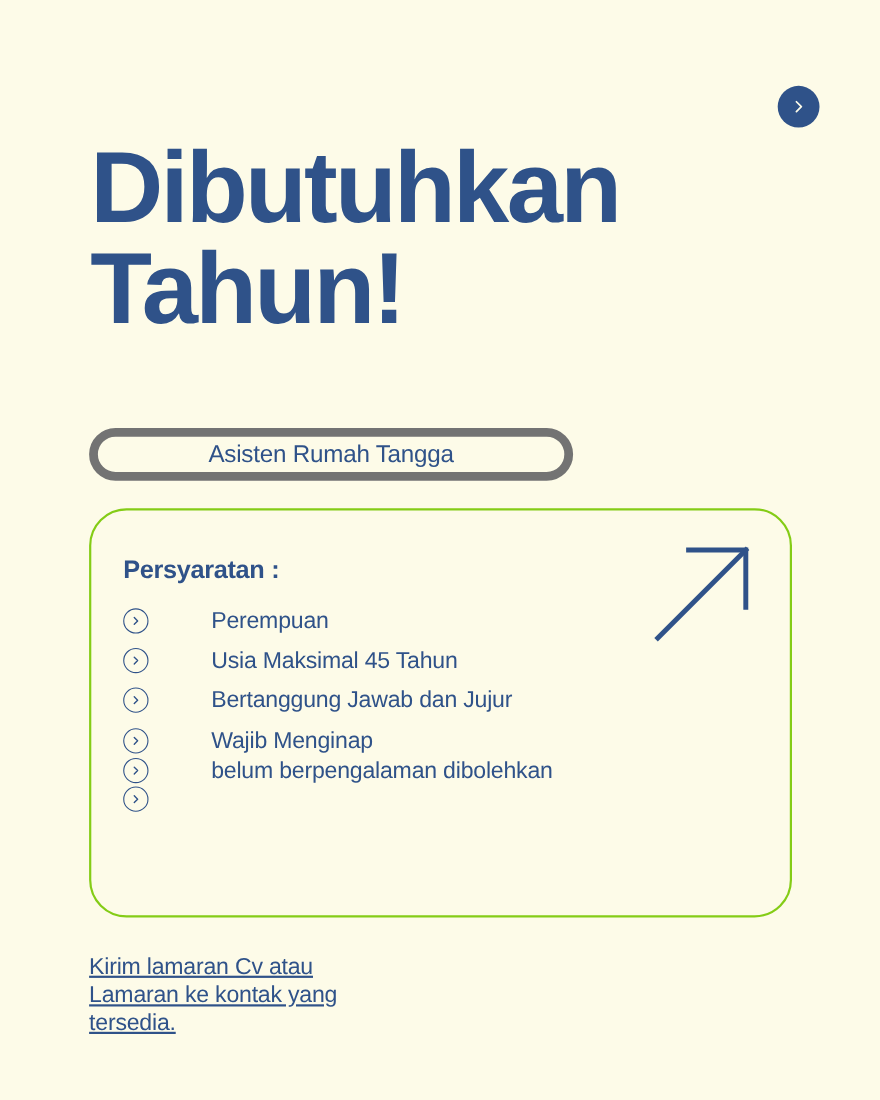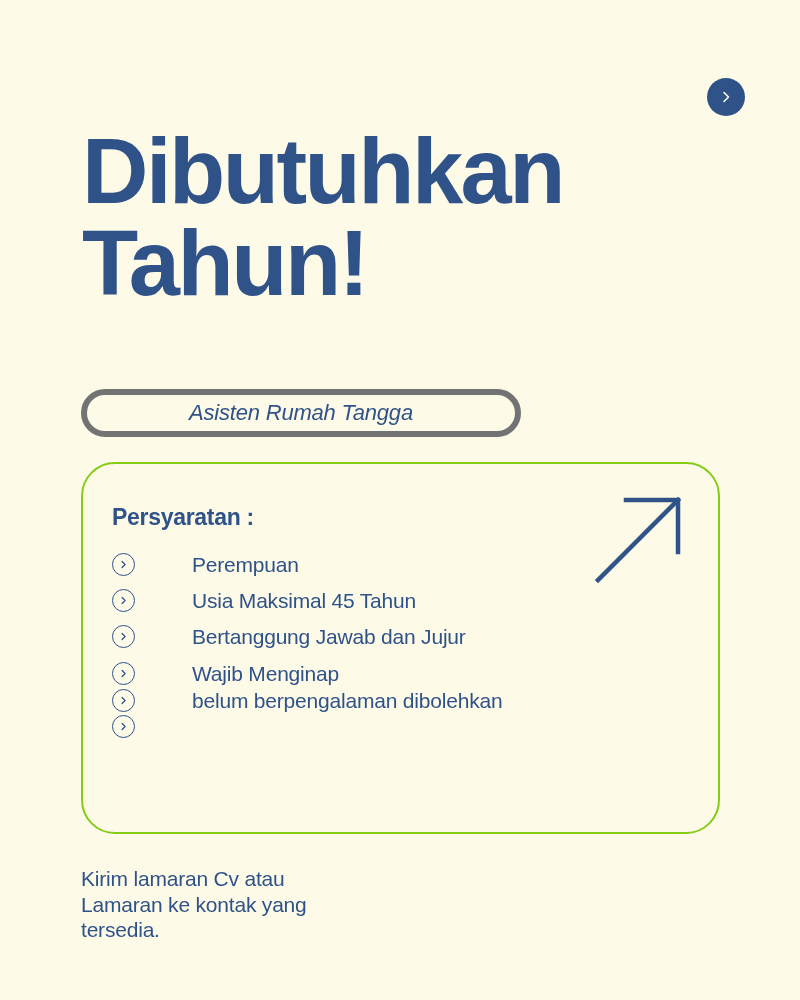--- a/index.html
+++ b/index.html
@@ -57,27 +57,26 @@
     margin-top: 2px;
   }
 
   
   .pill {
     position: absolute;
     left: 81px;
     top: 389px;
     width: 440px;
     height: 48px;
-    border: 6px solid #737373;
+    border: 8px solid #737373;
     border-radius: 26px;
     box-sizing: border-box;
     display: flex;
     align-items: center;
     justify-content: center;
-    font-style: italic;
   }
   .pill-text {
     font-size: 22px;
     color: #2F5289;
     letter-spacing: -0.2px;
   }
 
   
   .card {
     position: absolute;
@@ -146,20 +145,21 @@
   .footer {
     position: absolute;
     left: 81px;
     top: 866px;
     width: 420px;
     font-size: 21px;
     line-height: 1.22;
     color: #2F5289;
     letter-spacing: -0.2px;
     white-space: pre-line;
+    text-decoration: underline;
   }
 </style>
 </head>
 <body>
 
 <div class="poster">
 
   <div class="badge">
     <span>
       <svg width="14" height="14" viewBox="0 0 14 14" aria-hidden="true">

